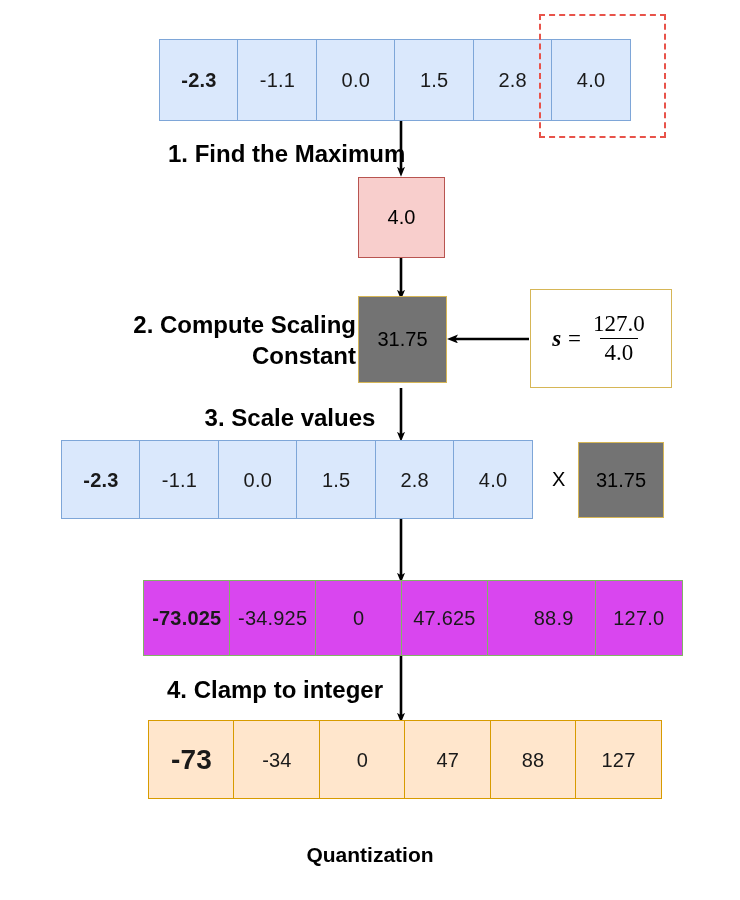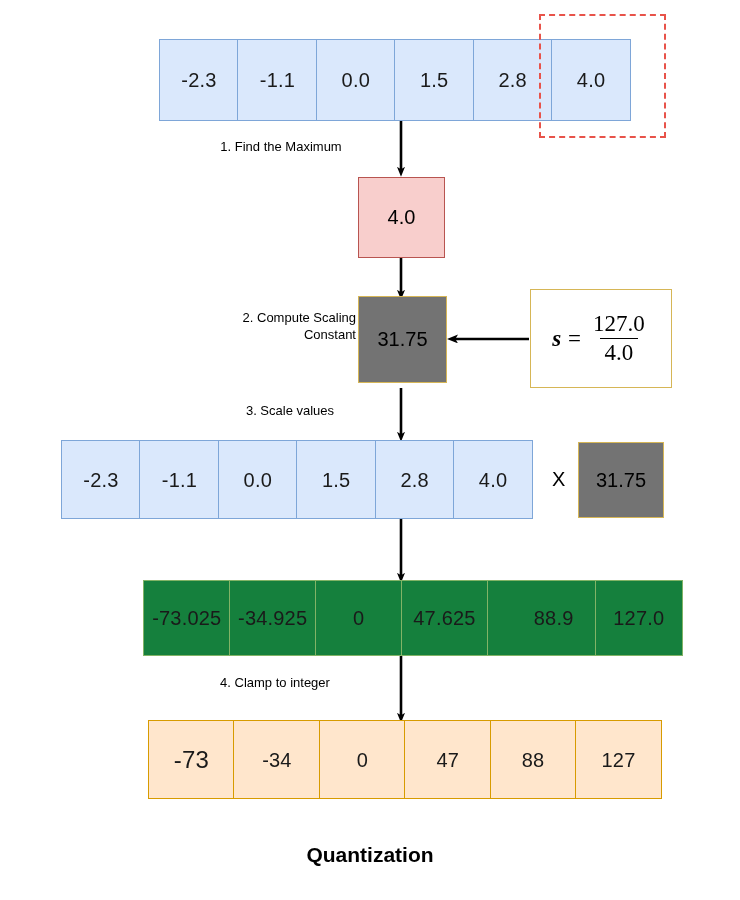--- a/index.html
+++ b/index.html
@@ -29,24 +29,24 @@
     display: flex;
     align-items: center;
     justify-content: center;
     font-size: 20px;
     line-height: 1;
     letter-spacing: 0.2px;
     border-style: solid;
     border-width: 1.6px;
     margin-left: -1.6px;
   }
-  .cell:first-child { margin-left: 0; }
+  .cell:first-child { margin-left: 0; font-weight: bold; }
 
   .blue  { background: #dae8fc; border-color: #7ea6d8; color: #1a1a1a; }
-  .green { background: #15803d; border-color: #82b366; color: #1a1a1a; }
+  .green { background: #d946ef; border-color: #82b366; color: #1a1a1a; }
   .orange{ background: #ffe6cc; border-color: #d79b00; color: #1a1a1a; }
 
   
   .box {
     position: absolute;
     box-sizing: border-box;
     display: flex;
     align-items: center;
     justify-content: center;
     border-style: solid;
@@ -61,24 +61,25 @@
   .dashed-hl {
     position: absolute;
     box-sizing: border-box;
     border: 2.6px dashed #e8534a;
     background: transparent;
   }
 
   
   .label {
     position: absolute;
-    font-size: 13px;
+    font-size: 24px;
     line-height: 1.28;
     color: #000000;
     white-space: pre;
+    font-weight: bold;
   }
   .label.center { text-align: right; }
 
   .caption {
     position: absolute;
     font-size: 21px;
     color: #000000;
     text-align: center;
   }
 
@@ -201,21 +202,21 @@
       <div class="cell green" style="width: 87.5px; height: 100%; font-size: 20px;">-34.925</div>
       <div class="cell green" style="width: 87.5px; height: 100%; font-size: 20px;">0</div>
       <div class="cell green" style="width: 87.5px; height: 100%; font-size: 20px;">47.625</div>
       <div class="cell green" style="width: 110px; height: 100%; font-size: 20px; padding-left: 24px;">88.9</div>
       <div class="cell green" style="width: 87.5px; height: 100%; font-size: 20px;">127.0</div>
     </div>
 
   <div class="label" style="left:160px; top:675px; width:230px; text-align:center;">4. Clamp to integer</div>
 
   <div class="strip" id="row-quant" style="left:148px; top:720px; height:79px;">
-      <div class="cell orange" style="width: 87px; height: 100%; font-size: 24px;">-73</div>
+      <div class="cell orange" style="width: 87px; height: 100%; font-size: 28px;">-73</div>
       <div class="cell orange" style="width: 87px; height: 100%; font-size: 20px;">-34</div>
       <div class="cell orange" style="width: 87px; height: 100%; font-size: 20px;">0</div>
       <div class="cell orange" style="width: 87px; height: 100%; font-size: 20px;">47</div>
       <div class="cell orange" style="width: 87px; height: 100%; font-size: 20px;">88</div>
       <div class="cell orange" style="width: 87px; height: 100%; font-size: 20px;">127</div>
     </div>
 
   <div class="caption" style="left:220px; top:843px; width:300px;font-weight:bold;">Quantization</div>
 
 </div>

